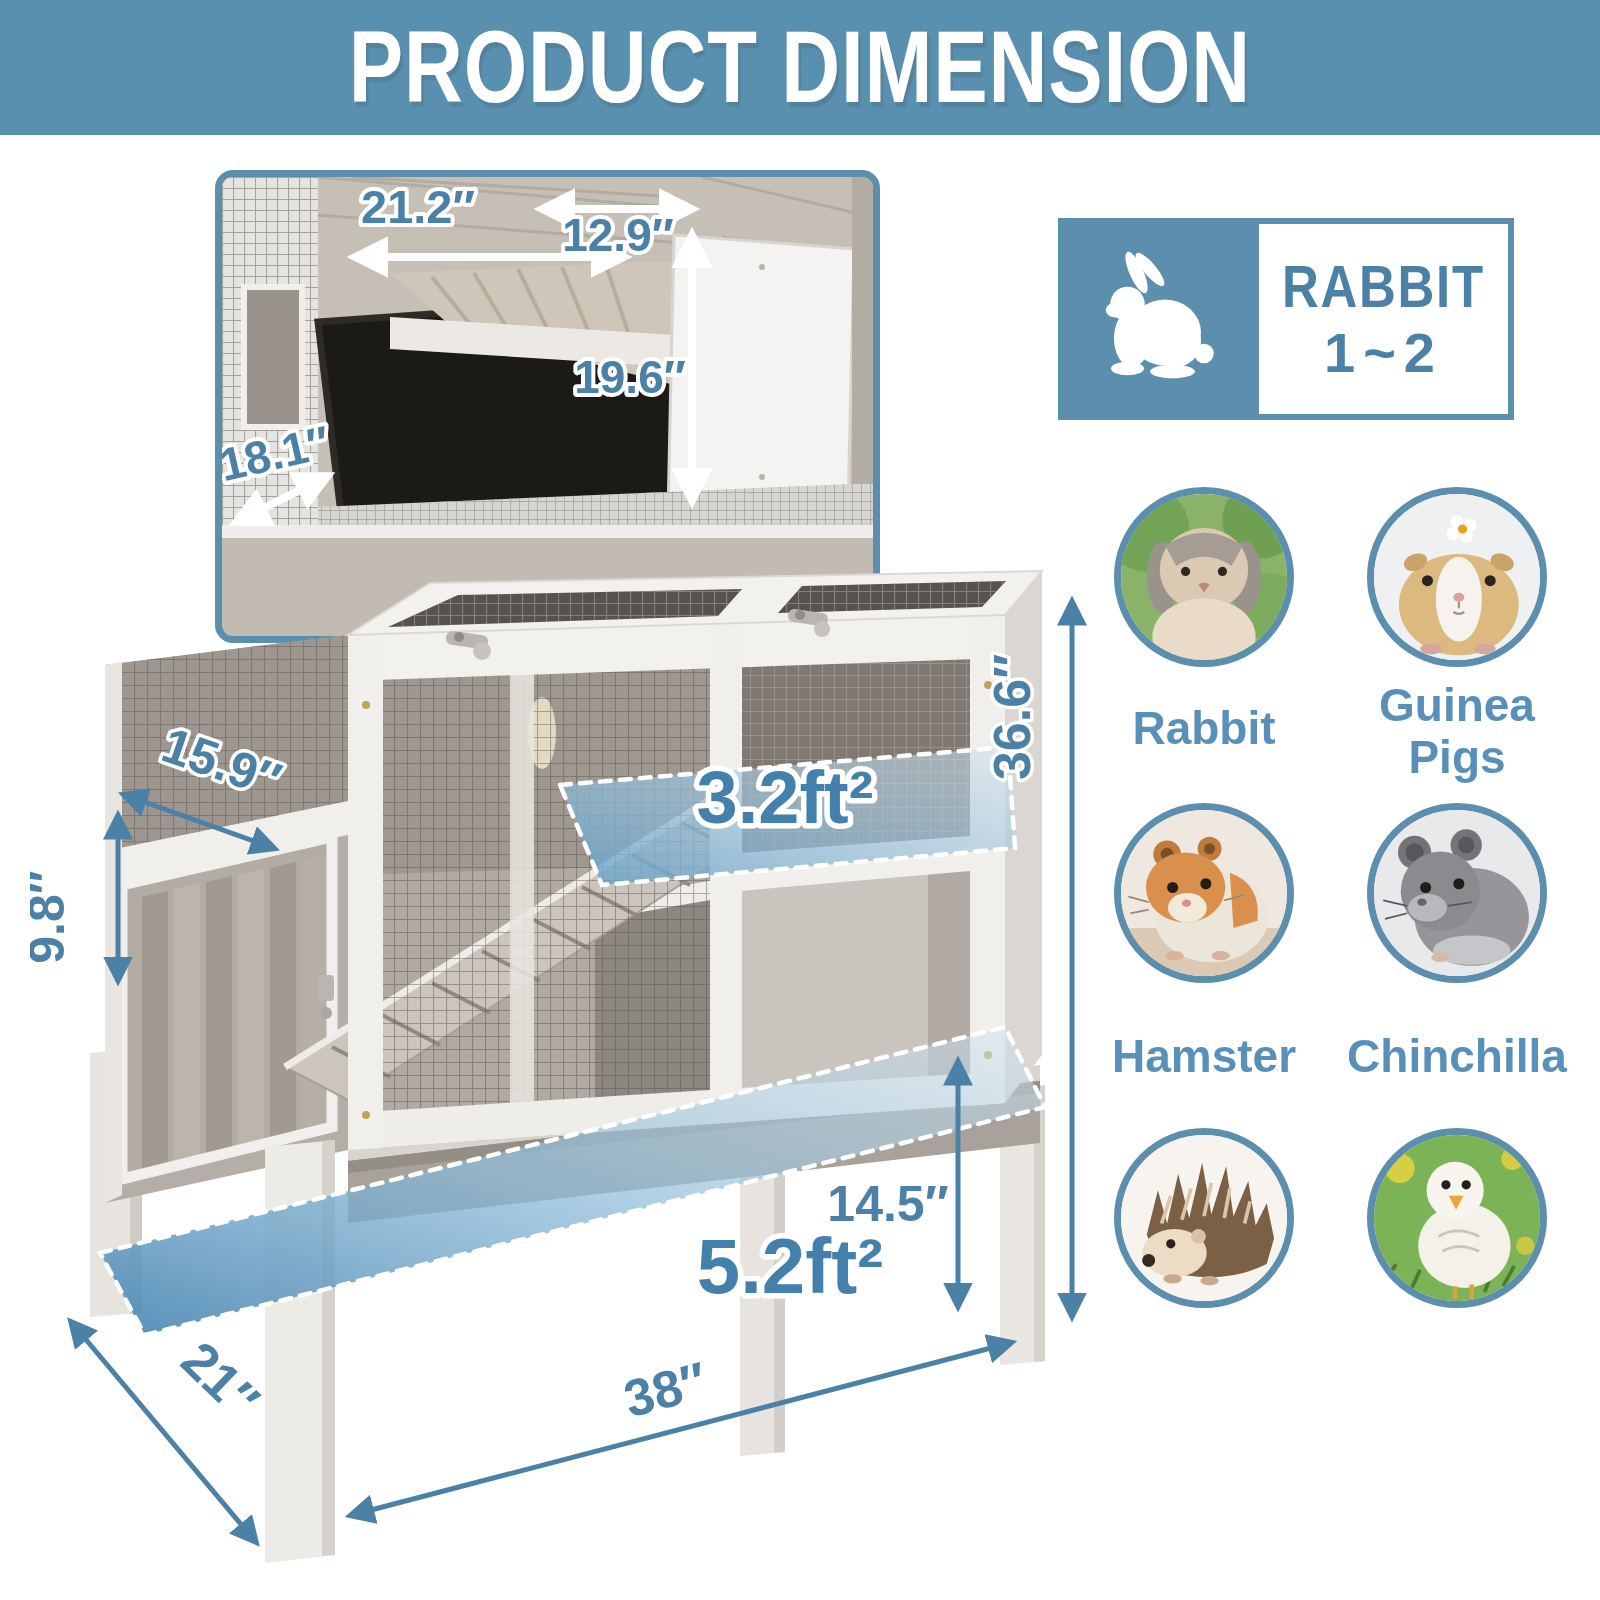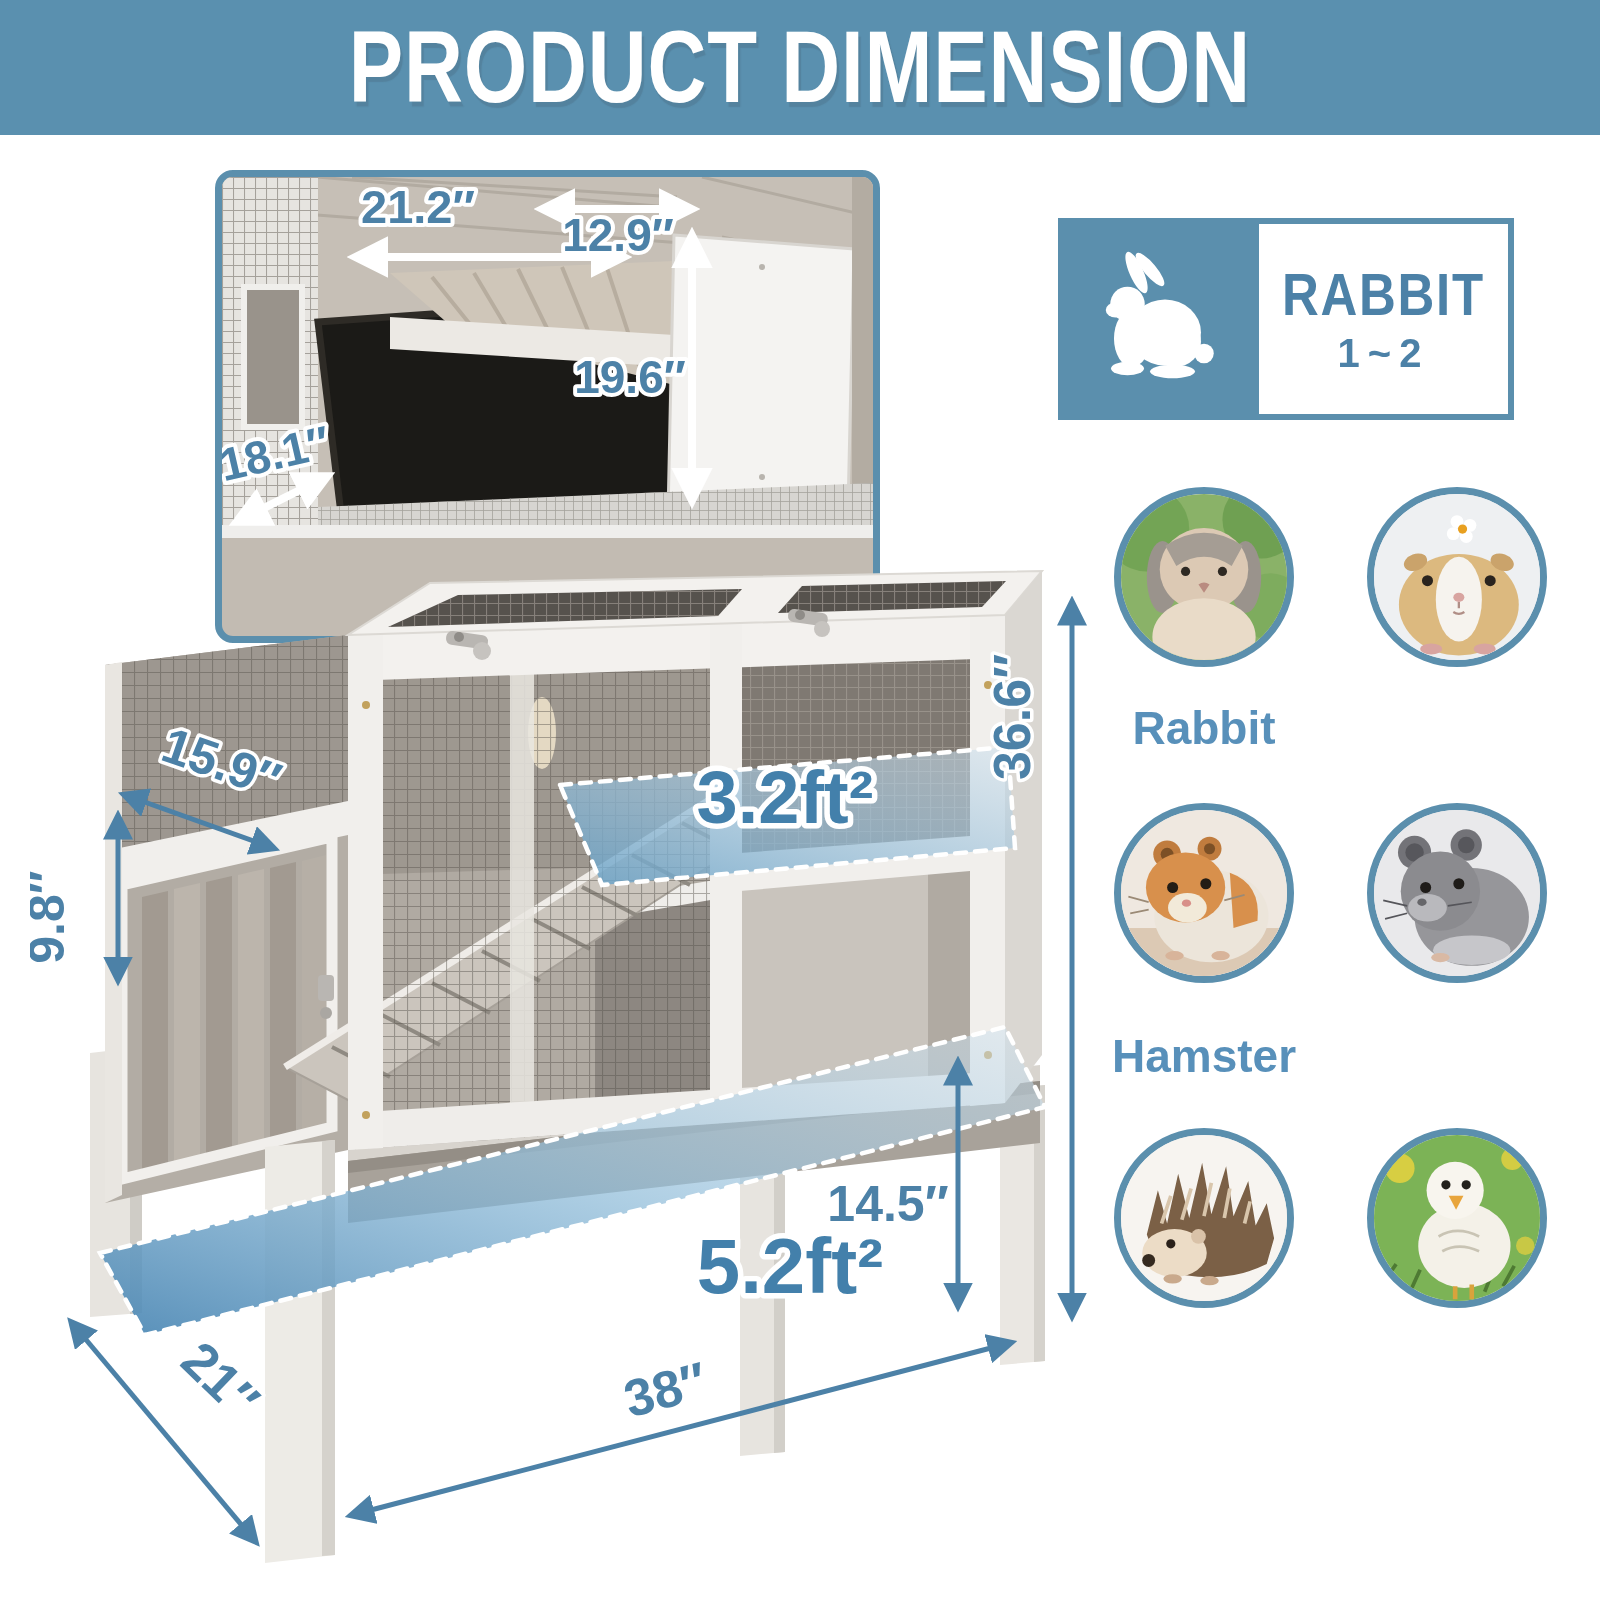--- a/index.html
+++ b/index.html
@@ -16,21 +16,21 @@
   .inset{position:absolute;left:215px;top:170px;width:665px;height:473px;box-sizing:border-box;
     border:7px solid #5b8fad;border-radius:18px;overflow:hidden;background:#c2bbb2;}
   .inset svg{display:block;width:651px;height:361px;}
   
   .badge{position:absolute;left:1058px;top:218px;width:456px;height:202px;display:flex;}
   .badge-icon{width:195px;height:202px;background:#5b8fad;display:flex;align-items:center;justify-content:center;}
   .badge-icon svg{width:150px;height:150px;}
   .badge-box{flex:1;box-sizing:border-box;border:6px solid #5b8fad;background:#fff;
     display:flex;flex-direction:column;align-items:center;justify-content:center;}
   .badge-animal{font-size:60px;font-weight:bold;color:#4c81a7;letter-spacing:2px;display:inline-block;transform:scaleX(.85);line-height:1;}
-  .badge-count{font-size:40px;font-weight:bold;color:#4c81a7;letter-spacing:8px;line-height:1;margin-top:8px;}
+  .badge-count{font-size:56px;font-weight:bold;color:#4c81a7;letter-spacing:8px;line-height:1;margin-top:8px;}
   
   .animal{position:absolute;width:190px;text-align:center;}
   .animal .photo{width:180px;height:180px;margin:0 auto;border-radius:50%;border:7px solid #5b8fad;
     overflow:hidden;box-sizing:border-box;background:#eee;}
   .animal .photo svg{display:block;width:166px;height:166px;}
   .animal .lbl{display:block;width:250px;margin-left:-30px;text-align:center;font-weight:bold;
     font-size:46px;color:#5890ba;line-height:1.12;}
   .r1 .lbl{margin-top:36px;}
   .r2 .lbl{margin-top:48px;}
   .r3 .lbl{margin-top:58px;}
@@ -318,20 +318,21 @@
         <circle cx="90" cy="30" r="7" fill="#fff"></circle>
           <circle cx="104" cy="34" r="7" fill="#fff"></circle>
         <circle cx="86" cy="43" r="7" fill="#fff"></circle>
           <circle cx="100" cy="46" r="7" fill="#fff"></circle>
         <circle cx="96" cy="38" r="5" fill="#e8a020"></circle>
       </g>
       <ellipse cx="62" cy="168" rx="12" ry="6" fill="#d8a4a0"></ellipse>
         <ellipse cx="120" cy="168" rx="12" ry="6" fill="#d8a4a0"></ellipse>
     </svg>
   </div>
+  <span class="lbl two-line">Guinea Pigs</span>
 </div>
 
 <div class="animal r2" style="left:1109px;top:803px;">
   <div class="photo">
     <svg viewBox="0 0 180 180">
       <rect width="180" height="180" fill="#efe8e0"></rect>
       <rect y="128" width="180" height="52" fill="#dcc9b4"></rect>
       <ellipse cx="98" cy="115" rx="62" ry="50" fill="#ece5da"></ellipse>
       <path d="M118,68 q34,12 30,52 l-26,8 Z" fill="#d8904c"></path>
       <circle cx="50" cy="48" r="15" fill="#c07c3e"></circle>
@@ -363,20 +364,21 @@
       <circle cx="72" cy="88" r="43" fill="#8b8b8f"></circle>
       <ellipse cx="58" cy="106" rx="21" ry="15" fill="#b9b9bd"></ellipse>
       <circle cx="56" cy="84" r="6" fill="#1f1c19"></circle>
         <circle cx="92" cy="80" r="6" fill="#1f1c19"></circle>
       <ellipse cx="52" cy="100" rx="5" ry="4" fill="#66666a"></ellipse>
       <path d="M36,104 L10,98 M36,112 L12,118 M80,104 L106,100" stroke="#55555a" stroke-width="1.8" fill="none"></path>
       <ellipse cx="106" cy="152" rx="42" ry="16" fill="#c6c6ca"></ellipse>
       <ellipse cx="72" cy="160" rx="10" ry="5" fill="#d9b9a4"></ellipse>
     </svg>
   </div>
+  <span class="lbl">Chinchilla</span>
 </div>
 
 <div class="animal r3" style="left:1109px;top:1128px;">
   <div class="photo">
     <svg viewBox="0 0 180 180">
       <rect width="180" height="180" fill="#f7f4f0"></rect>
       <path d="M28,108 L40,60 L50,96 L62,42 L74,90 L88,30 L98,86 L114,34 L122,88 L138,50 L146,98 L158,74 L166,112 L158,140 Q118,160 70,152 Q38,140 28,108 Z" fill="#7b6046"></path>
       <path d="M44,96 L54,66 M66,92 L76,58 M90,88 L98,52 M112,90 L118,58 M134,96 L140,72" stroke="#d9c6ac" stroke-width="4" fill="none"></path>
       <ellipse cx="58" cy="128" rx="35" ry="26" fill="#ecdcc6"></ellipse>
       <circle cx="30" cy="136" r="7" fill="#352a20"></circle>

